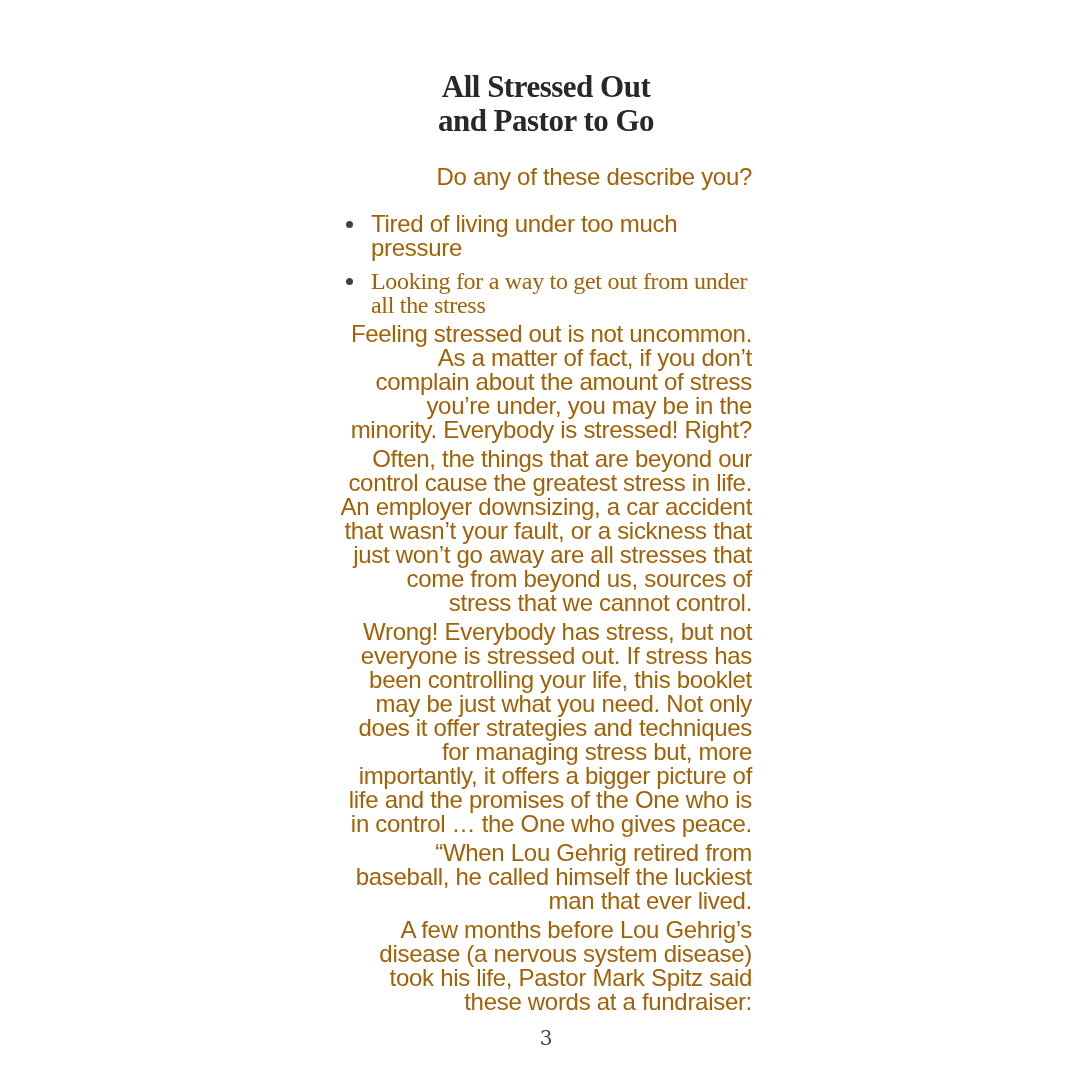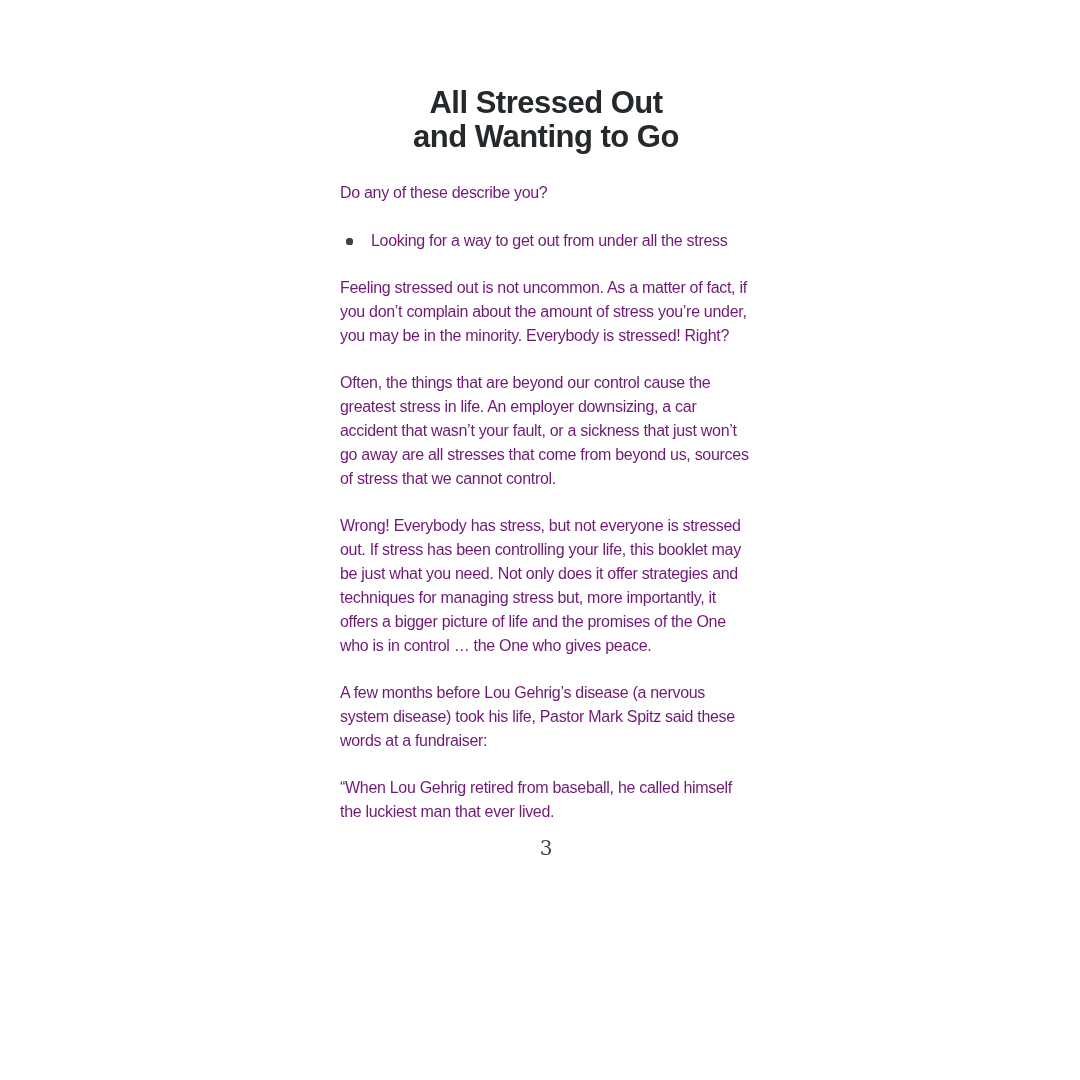--- a/index.html
+++ b/index.html
@@ -12,94 +12,95 @@
     overflow: hidden;
     font-family: "Liberation Sans", sans-serif;
   }
   .content {
     position: absolute;
     left: 340px;
     top: 70px;
     width: 412px;
   }
   .title {
-    font-family: Liberation Sans, sans-serif;
+    font-family: Liberation Serif, serif;
     font-weight: 700;
     font-size: 31px;
     line-height: 34px;
     letter-spacing: -0.5px;
     color: #26292c;
     text-align: center;
-    margin-top: 16px;
   }
   .title-line { display: block; }
   .body-text {
-    font-size: 16px;
+    font-size: 24px;
     line-height: 24px;
     letter-spacing: -0.3px;
-    color: #701a75;
+    color: #a16207;
+    text-align: right;
   }
   .intro { margin-top: 27px; }
   .bullet-list {
     list-style: none;
     margin-top: 23px;
   }
   .bullet-list li {
     position: relative;
     padding-left: 31px;
   }
-  .bullet-list li + li { margin-top: 24px; }
+  .bullet-list li + li { margin-top: 9px; font-family: Liberation Serif, serif; }
   .bullet-list li .dot {
     position: absolute;
     left: 6px;
     top: 9px;
     width: 7px;
     height: 7px;
     border-radius: 50%;
     background: #3e4245;
   }
-  .para { margin-top: 23px; }
+  .para { margin-top: 5px; }
   .footer {
     margin-top: 12px;
     text-align: center;
     font-family: "DejaVu Serif", "Liberation Serif", serif;
     font-size: 20px;
     line-height: 24px;
     color: #3e4245;
   }
 </style>
 </head>
 <body>
 
 <div class="page">
   <div class="content">
 
     <h1 class="title">
       <span class="title-line">All Stressed Out</span>
-      <span class="title-line">and Wanting to Go</span>
+      <span class="title-line">and Pastor to Go</span>
     </h1>
 
     <p class="body-text intro">Do any of these describe you?</p>
 
     <ul class="bullet-list">
       <li>
         <span class="dot"></span>
+        <span class="body-text">Tired of living under too much pressure</span>
       </li>
       <li>
         <span class="dot"></span>
         <span class="body-text">Looking for a way to get out from under all the stress</span>
       </li>
     </ul>
 
     <p class="body-text para">Feeling stressed out is not uncommon. As a matter of fact, if you don’t complain about the amount of stress you’re under, you may be in the minority. Everybody is stressed! Right?</p>
 
     <p class="body-text para">Often, the things that are beyond our control cause the greatest stress in life. An employer downsizing, a car accident that wasn’t your fault, or a sickness that just won’t go away are all stresses that come from beyond us, sources of stress that we cannot control.</p>
 
     <p class="body-text para">Wrong! Everybody has stress, but not everyone is stressed out. If stress has been controlling your life, this booklet may be just what you need. Not only does it offer strategies and techniques for managing stress but, more importantly, it offers a bigger picture of life and the promises of the One who is in control … the One who gives peace.</p>
 
+    <p class="body-text para">“When Lou Gehrig retired from baseball, he called himself the luckiest man that ever lived.</p>
+
     <p class="body-text para">A few months before Lou Gehrig’s disease (a nervous system disease) took his life, Pastor Mark Spitz said these words at a fundraiser:</p>
-
-    <p class="body-text para">“When Lou Gehrig retired from baseball, he called himself the luckiest man that ever lived.</p>
 
     <div class="footer">3</div>
 
   </div>
 </div>
 
 </body></html>

